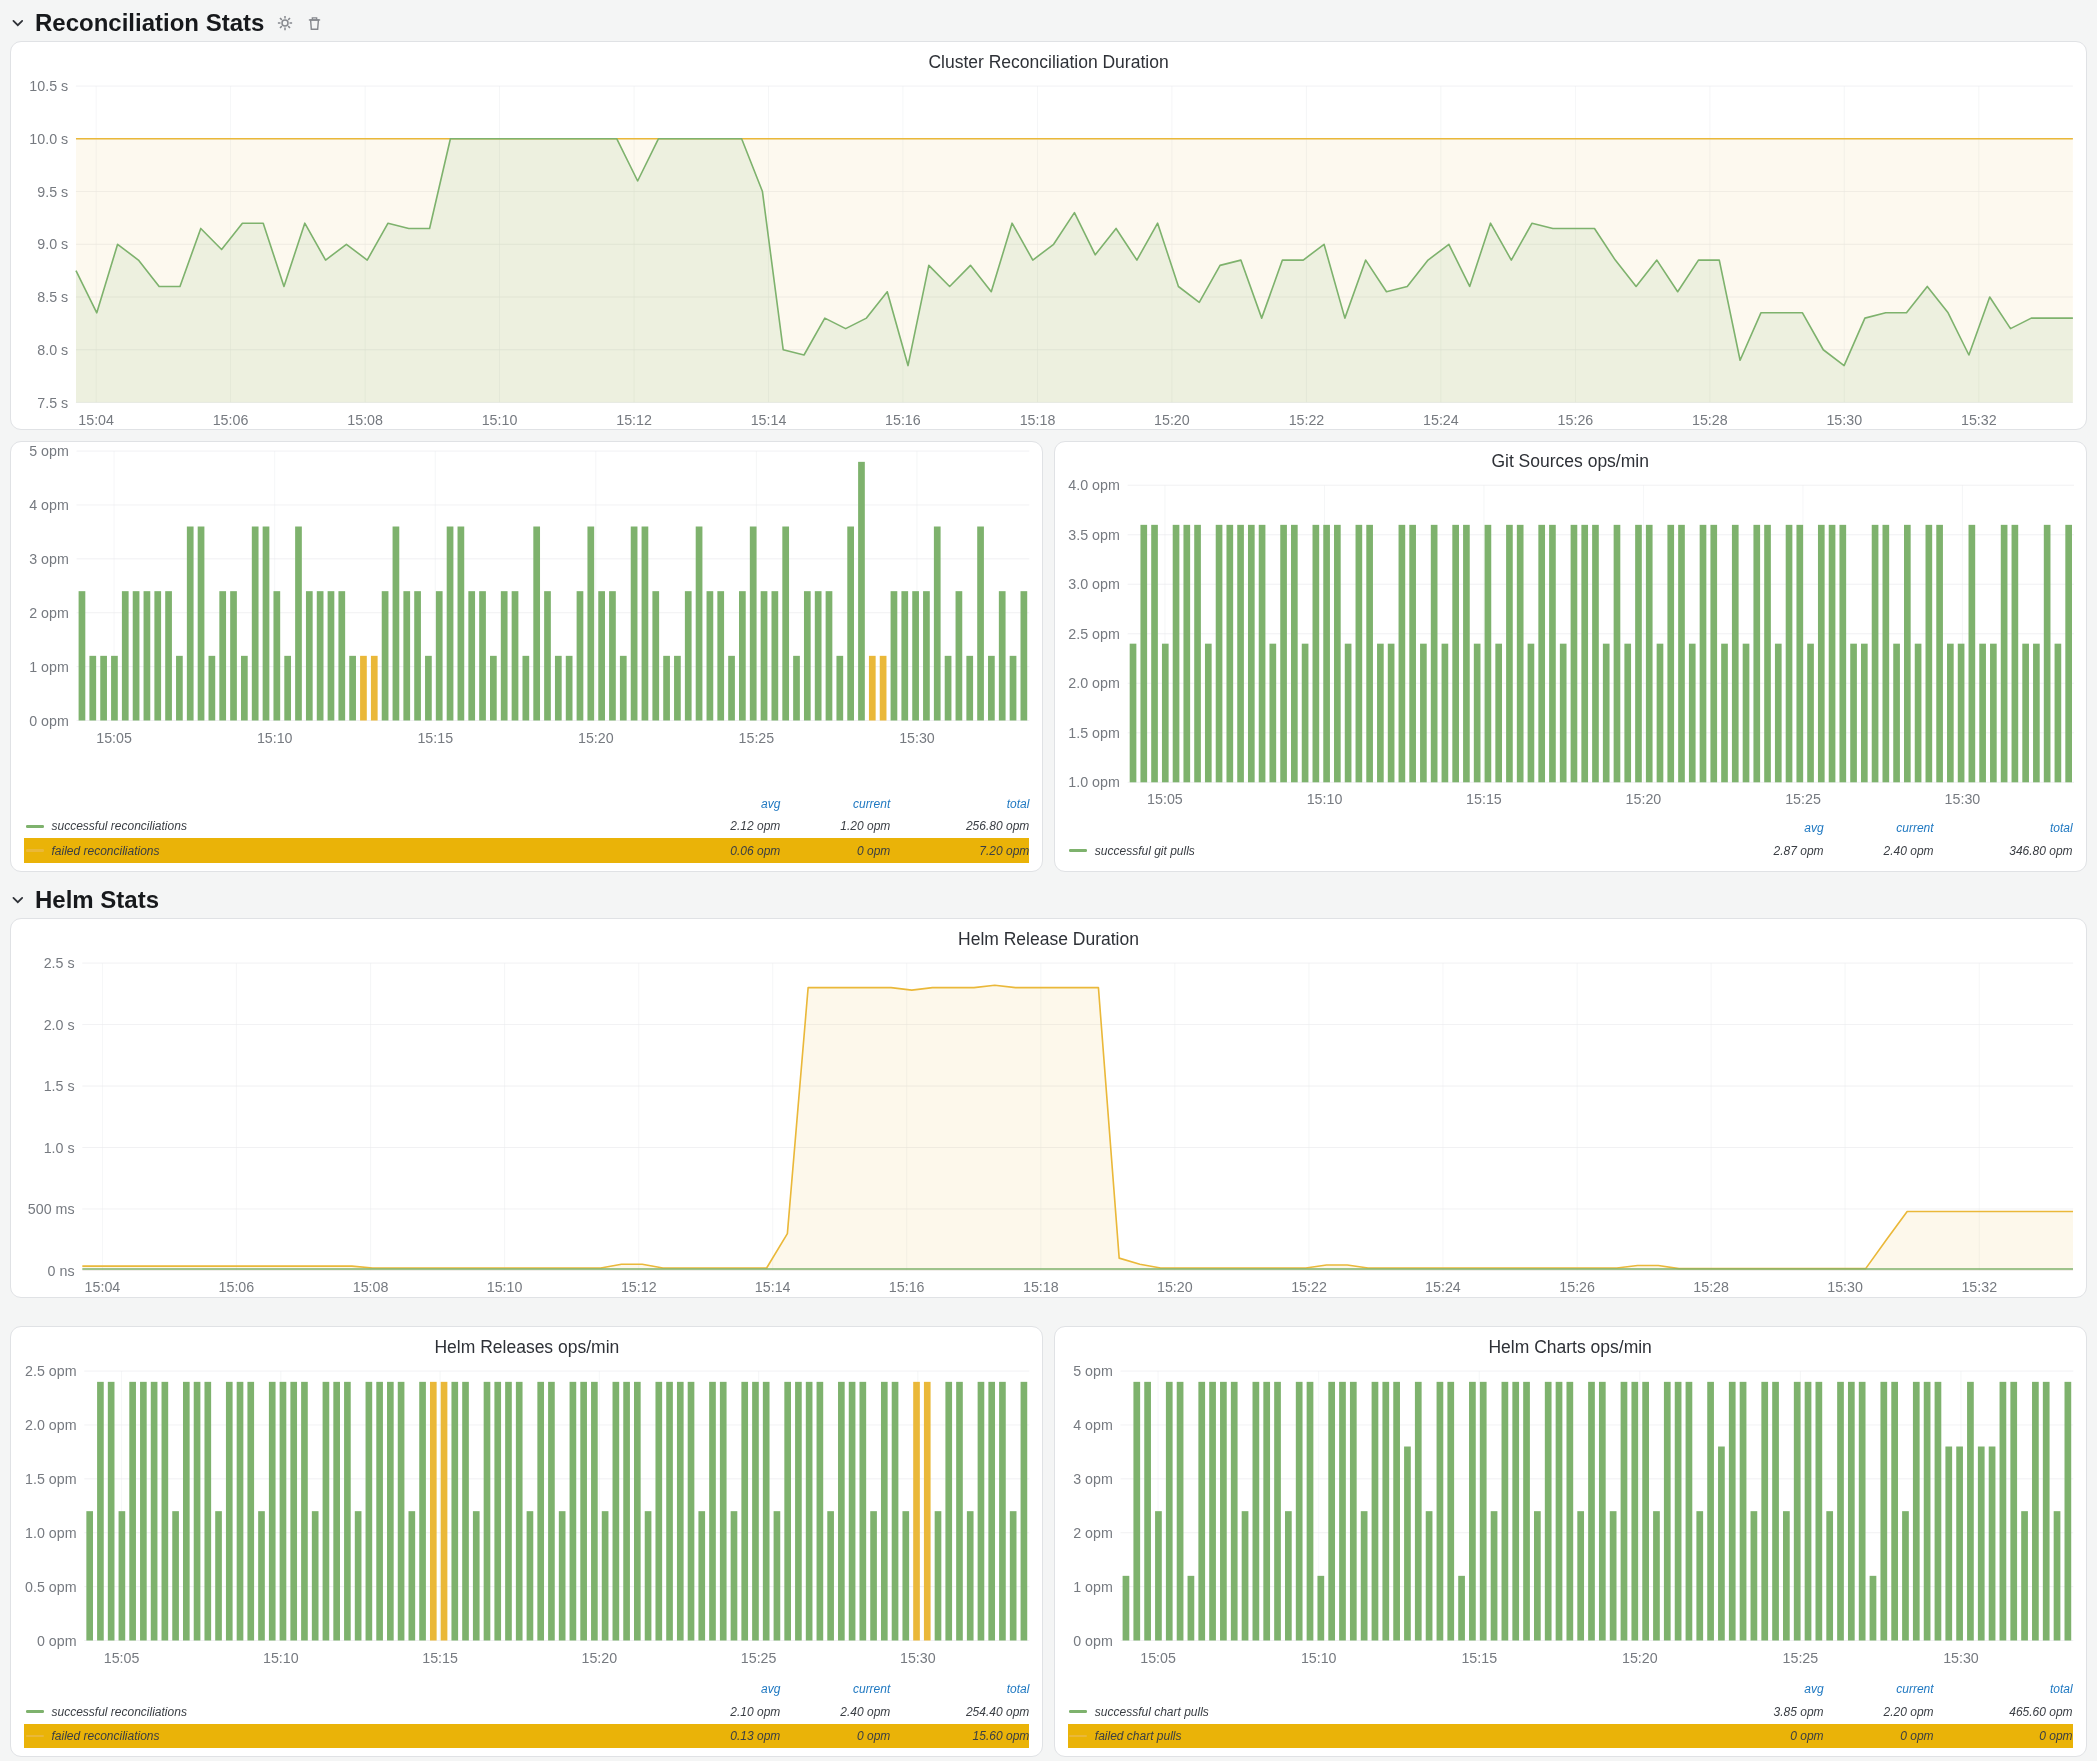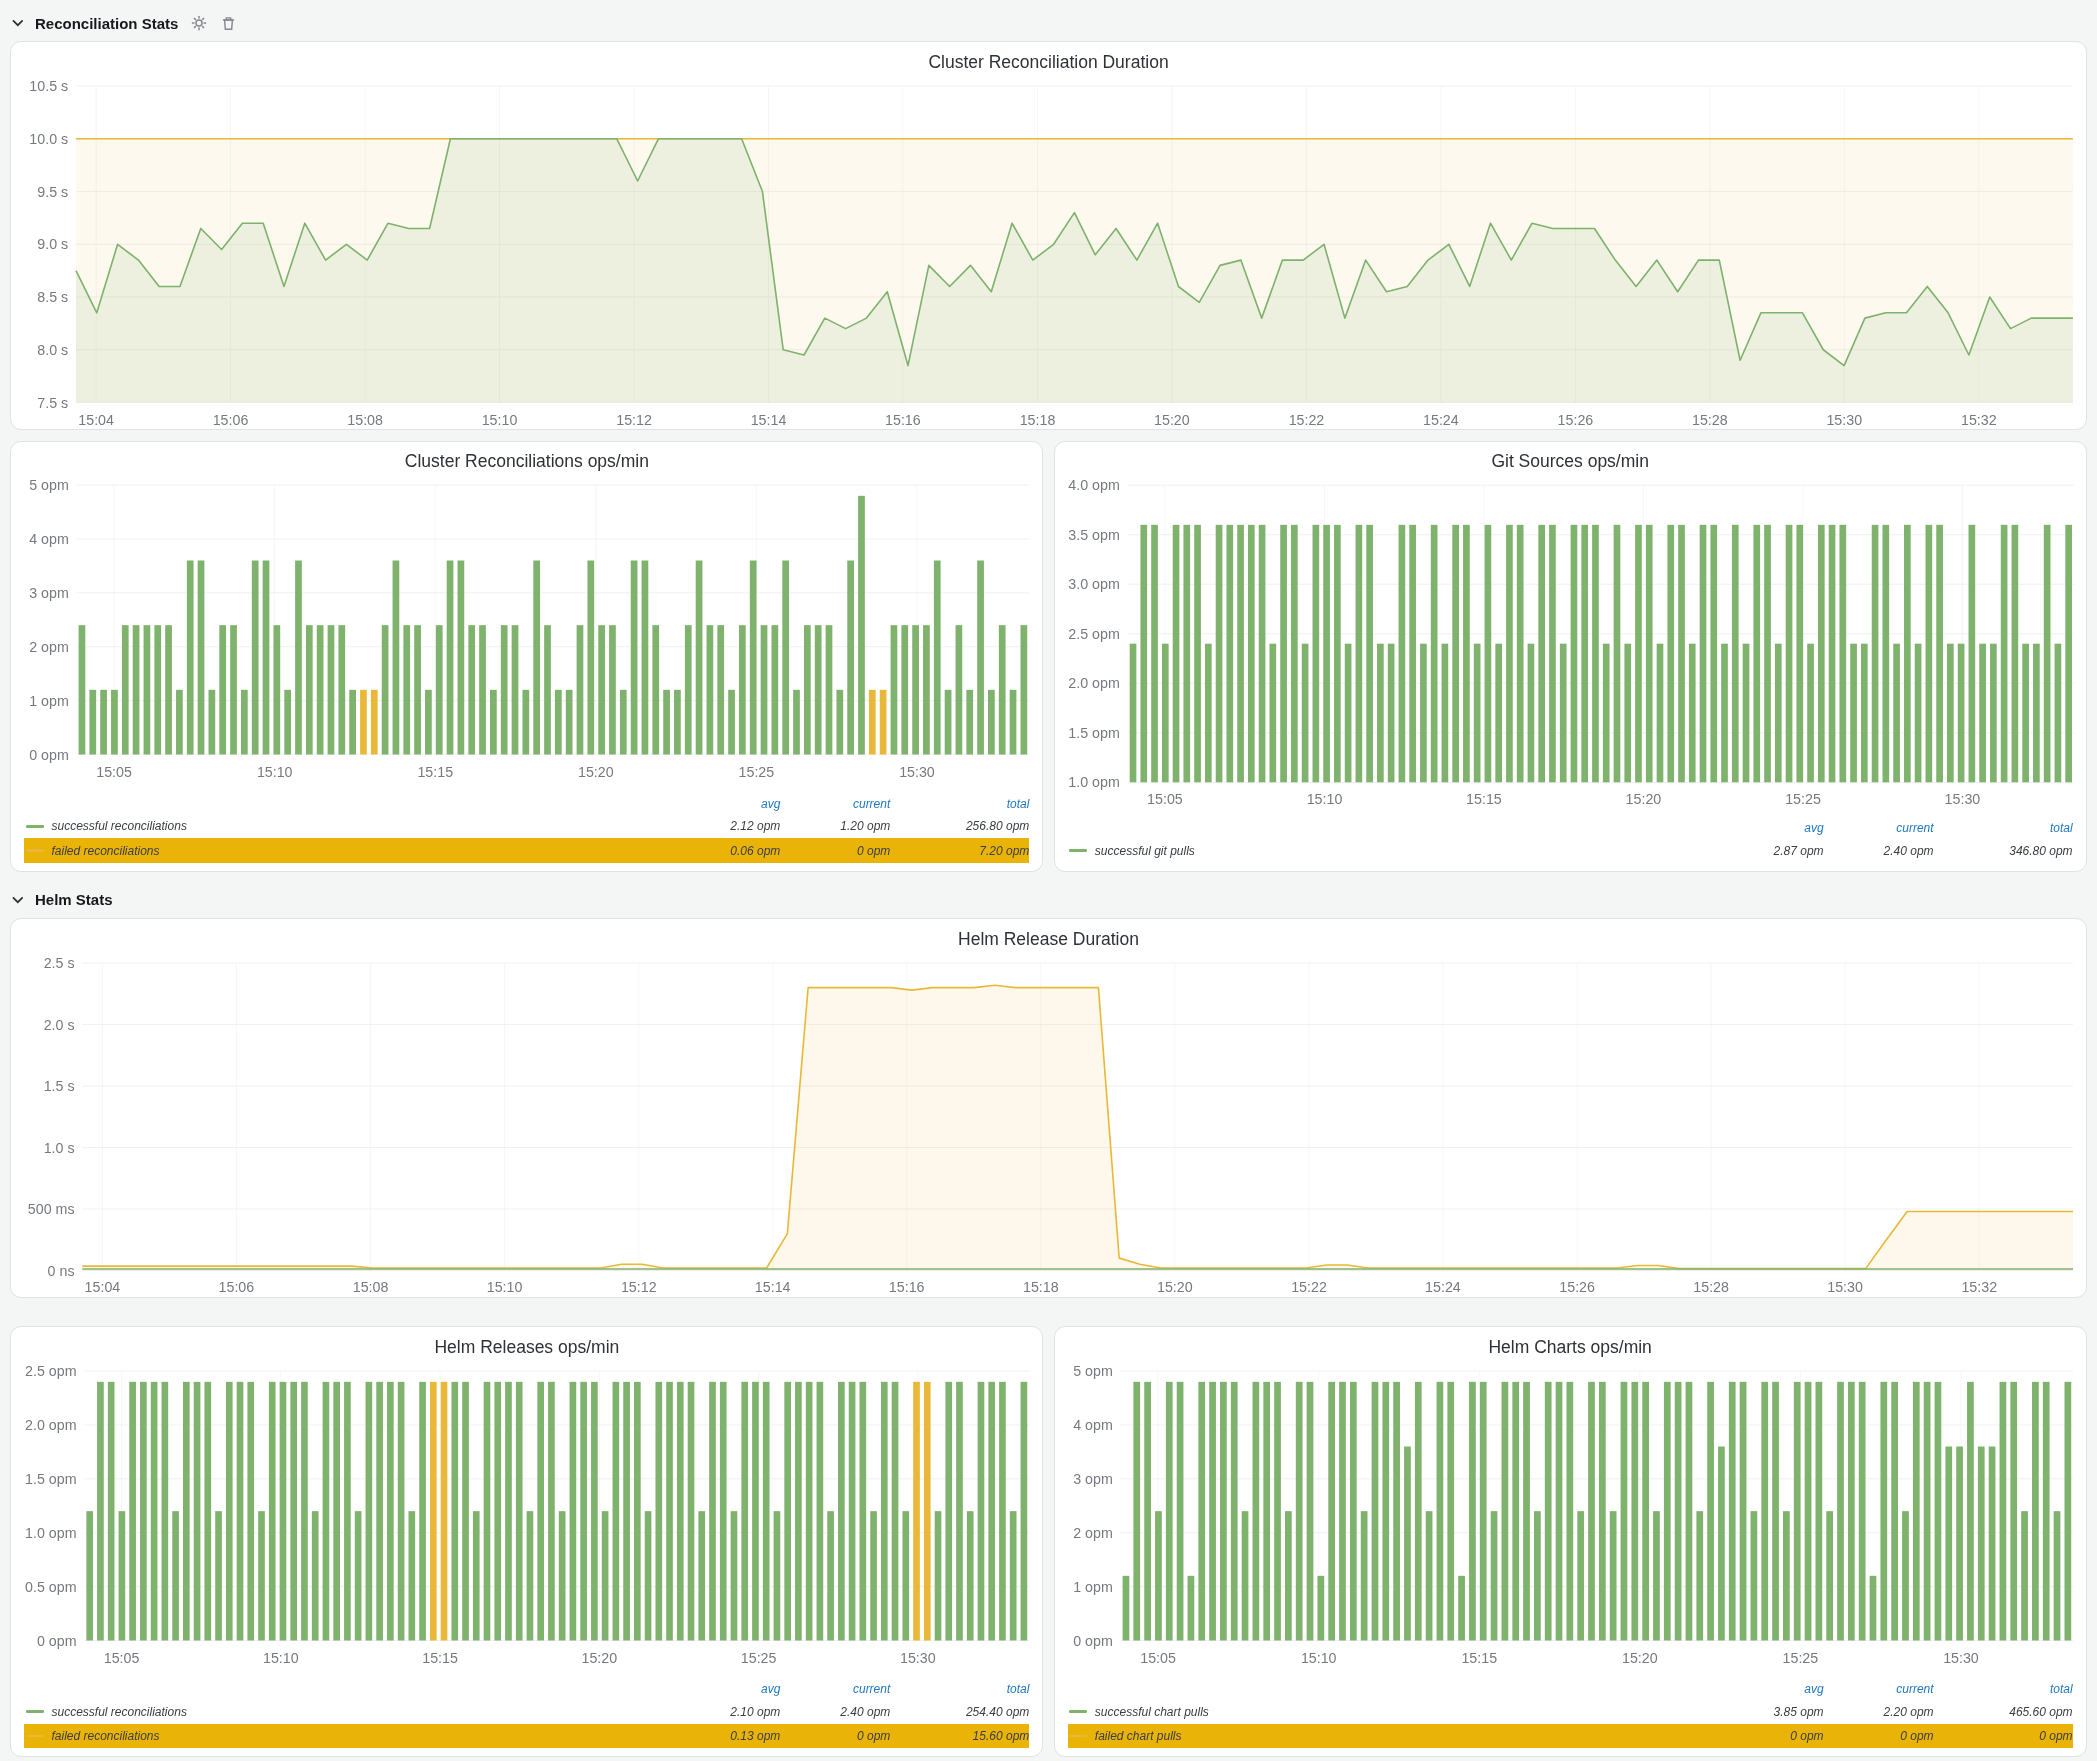--- a/index.html
+++ b/index.html
@@ -1,21 +1,21 @@
 <!DOCTYPE html>
 <html style="font-size:10.4px"><head>
 <meta charset="utf-8">
 <style>
   * { box-sizing: border-box; margin: 0; padding: 0; }
   html,body { width:2097px; background:#f4f5f5; font-family:"Liberation Sans",sans-serif; }
   .page { padding: 5.2px 10.4px 10.4px; }
 
   .section-header { display:flex; align-items:center; gap:9px; height:36px; }
   .section-header .chev { display:flex; align-items:center; cursor:pointer; }
-  .section-title { font-size:15px; font-weight:700; color:#17191c; }
+  .section-title { font-size:24px; font-weight:700; color:#17191c; }
   .section-header .tool { display:flex; align-items:center; margin-left:2.6px; cursor:pointer; opacity:.85; }
 
   .panel { background:#ffffff; border:0.6px solid #e0e2e5; border-radius:11px; display:flex; flex-direction:column; overflow:hidden; }
   .panel.full { height:389px; margin-bottom:10.4px; }
   .panel.tall2 { height:380px; margin-bottom:28px; }
   .row { display:flex; gap:10.4px; margin-bottom:10.4px; }
   .row .panel { flex:1; height:431px; }
   .panel-title { text-align:center; font-size:17.5px; font-weight:500; color:#2e3137; padding:9.7px 0 3.9px; cursor:pointer; }
   .chart { position:relative; flex:1; width:100%; }
   .chart svg { display:block; }
@@ -118,21 +118,20 @@
           <path d="M100.0 95.3L3180.0 95.3" fill="none" stroke="#EAB839" stroke-width="2.5" stroke-linejoin="round"></path>
           <path d="M100.0 298.7L132.1 363.7L164.2 258.0L196.3 282.4L228.3 323.1L260.4 323.1L292.5 233.6L324.6 266.1L356.7 225.5L388.8 225.5L420.8 323.1L452.9 225.5L485.0 282.4L517.1 258.0L549.2 282.4L581.3 225.5L613.3 233.6L645.4 233.6L677.5 95.3L709.6 95.3L741.7 95.3L773.8 95.3L805.8 95.3L837.9 95.3L870.0 95.3L902.1 95.3L934.2 95.3L966.3 160.4L998.3 95.3L1030.4 95.3L1062.5 95.3L1094.6 95.3L1126.7 95.3L1158.8 176.7L1190.8 420.7L1222.9 428.8L1255.0 371.9L1287.1 388.1L1319.2 371.9L1351.3 331.2L1383.3 445.1L1415.4 290.5L1447.5 323.1L1479.6 290.5L1511.7 331.2L1543.8 225.5L1575.8 282.4L1607.9 258.0L1640.0 209.2L1672.1 274.3L1704.2 233.6L1736.3 282.4L1768.3 225.5L1800.4 323.1L1832.5 347.5L1864.6 290.5L1896.7 282.4L1928.8 371.9L1960.8 282.4L1992.9 282.4L2025.0 258.0L2057.1 371.9L2089.2 282.4L2121.3 331.2L2153.3 323.1L2185.4 282.4L2217.5 258.0L2249.6 323.1L2281.7 225.5L2313.8 282.4L2345.8 225.5L2377.9 233.6L2410.0 233.6L2442.1 233.6L2474.2 282.4L2506.3 323.1L2538.3 282.4L2570.4 331.2L2602.5 282.4L2634.6 282.4L2666.7 436.9L2698.8 363.7L2730.8 363.7L2762.9 363.7L2795.0 420.7L2827.1 445.1L2859.2 371.9L2891.3 363.7L2923.3 363.7L2955.4 323.1L2987.5 363.7L3019.6 428.8L3051.7 339.3L3083.8 388.1L3115.8 371.9L3147.9 371.9L3180.0 371.9L3180 502L100 502Z" fill="rgba(126,178,109,0.12)" stroke="none"></path>
           <path d="M100.0 298.7L132.1 363.7L164.2 258.0L196.3 282.4L228.3 323.1L260.4 323.1L292.5 233.6L324.6 266.1L356.7 225.5L388.8 225.5L420.8 323.1L452.9 225.5L485.0 282.4L517.1 258.0L549.2 282.4L581.3 225.5L613.3 233.6L645.4 233.6L677.5 95.3L709.6 95.3L741.7 95.3L773.8 95.3L805.8 95.3L837.9 95.3L870.0 95.3L902.1 95.3L934.2 95.3L966.3 160.4L998.3 95.3L1030.4 95.3L1062.5 95.3L1094.6 95.3L1126.7 95.3L1158.8 176.7L1190.8 420.7L1222.9 428.8L1255.0 371.9L1287.1 388.1L1319.2 371.9L1351.3 331.2L1383.3 445.1L1415.4 290.5L1447.5 323.1L1479.6 290.5L1511.7 331.2L1543.8 225.5L1575.8 282.4L1607.9 258.0L1640.0 209.2L1672.1 274.3L1704.2 233.6L1736.3 282.4L1768.3 225.5L1800.4 323.1L1832.5 347.5L1864.6 290.5L1896.7 282.4L1928.8 371.9L1960.8 282.4L1992.9 282.4L2025.0 258.0L2057.1 371.9L2089.2 282.4L2121.3 331.2L2153.3 323.1L2185.4 282.4L2217.5 258.0L2249.6 323.1L2281.7 225.5L2313.8 282.4L2345.8 225.5L2377.9 233.6L2410.0 233.6L2442.1 233.6L2474.2 282.4L2506.3 323.1L2538.3 282.4L2570.4 331.2L2602.5 282.4L2634.6 282.4L2666.7 436.9L2698.8 363.7L2730.8 363.7L2762.9 363.7L2795.0 420.7L2827.1 445.1L2859.2 371.9L2891.3 363.7L2923.3 363.7L2955.4 323.1L2987.5 363.7L3019.6 428.8L3051.7 339.3L3083.8 388.1L3115.8 371.9L3147.9 371.9L3180.0 371.9" fill="none" stroke="#7EB26D" stroke-width="2.5" stroke-linejoin="round"></path>
         </svg>
       </div>
   </div>
 
   <div class="row">
 
     <div class="panel">
-      <div class="panel-title">Cluster Reconciliations ops/min</div>
       <div class="chart">
           <svg width="1032" height="307" viewBox="0 0 1591 474">
             <line x1="157.9574" x2="157.9574" y1="14" y2="430" stroke="#f0f1f3" stroke-width="1"></line>
             <text x="157.9574" y="464" text-anchor="middle" fill="#767a80" font-size="22">15:05</text>
             <line x1="405.96799999999996" x2="405.96799999999996" y1="14" y2="430" stroke="#f0f1f3" stroke-width="1"></line>
             <text x="405.96799999999996" y="464" text-anchor="middle" fill="#767a80" font-size="22">15:10</text>
             <line x1="653.8315" x2="653.8315" y1="14" y2="430" stroke="#f0f1f3" stroke-width="1"></line>
             <text x="653.8315" y="464" text-anchor="middle" fill="#767a80" font-size="22">15:15</text>
             <line x1="901.695" x2="901.695" y1="14" y2="430" stroke="#f0f1f3" stroke-width="1"></line>
             <text x="901.695" y="464" text-anchor="middle" fill="#767a80" font-size="22">15:20</text>

